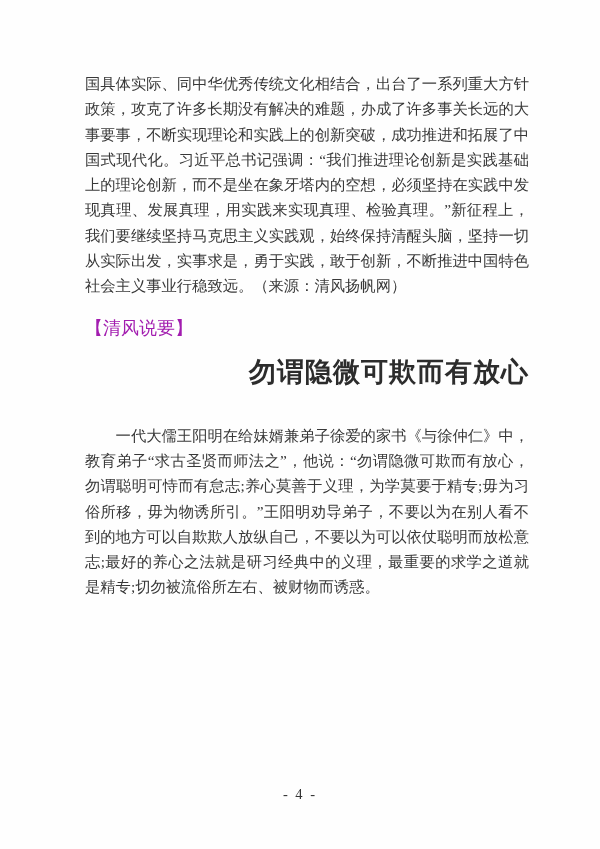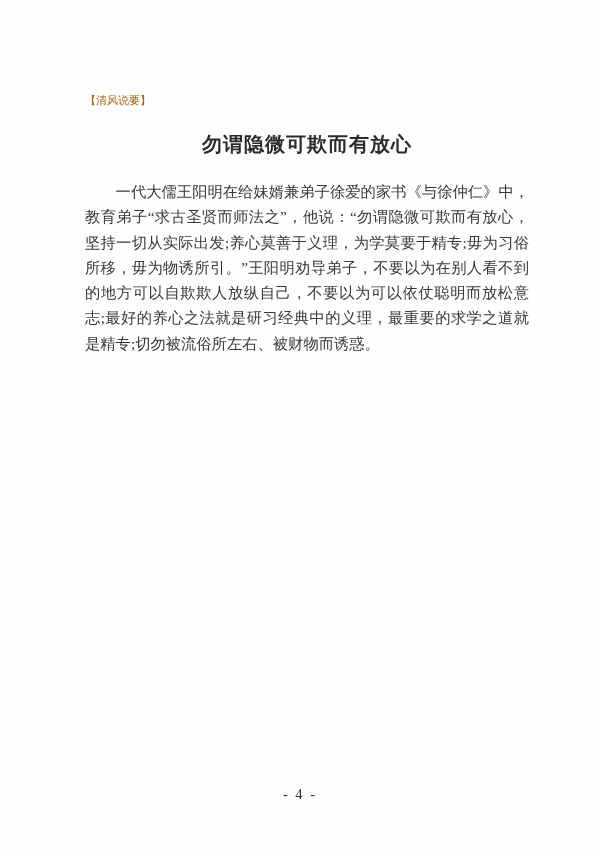--- a/index.html
+++ b/index.html
@@ -28,50 +28,51 @@
     text-align: justify;
     text-justify: inter-ideograph;
     word-break: break-all;
     color: #383838;
   }
   .indent {
     text-indent: 2em;
   }
   .section-heading {
     margin: 17px 0 0 0;
-    font-size: 11px;
+    font-size: 18px;
     line-height: 25px;
-    color: #a16207;
+    color: #a21caf;
   }
   .article-title {
-    margin: 16px 0 20px 0;
-    font-size: 20px;
+    margin: 16px 0 36px 0;
+    font-size: 27px;
     line-height: 30px;
-    text-align: center;
+    text-align: right;
     font-weight: bold;
     letter-spacing: 1px;
     color: #2c2c2c;
   }
   .page-number {
     position: absolute;
     top: 786px;
     left: 0;
     width: 600px;
     text-align: center;
     font-size: 14.5px;
     letter-spacing: 2px;
     color: #333333;
   }
 </style>
 </head>
 <body>
 
 <div class="page">
+  <p class="par">国具体实际、同中华优秀传统文化相结合，出台了一系列重大方针政策，攻克了许多长期没有解决的难题，办成了许多事关长远的大事要事，不断实现理论和实践上的创新突破，成功推进和拓展了中国式现代化。习近平总书记强调：“我们推进理论创新是实践基础上的理论创新，而不是坐在象牙塔内的空想，必须坚持在实践中发现真理、发展真理，用实践来实现真理、检验真理。”新征程上，我们要继续坚持马克思主义实践观，始终保持清醒头脑，坚持一切从实际出发，实事求是，勇于实践，敢于创新，不断推进中国特色社会主义事业行稳致远。（来源：清风扬帆网）</p>
 
   <p class="section-heading">【清风说要】</p>
 
   <h1 class="article-title">勿谓隐微可欺而有放心</h1>
 
-  <p class="par indent">一代大儒王阳明在给妹婿兼弟子徐爱的家书《与徐仲仁》中，教育弟子“求古圣贤而师法之”，他说：“勿谓隐微可欺而有放心，坚持一切从实际出发;养心莫善于义理，为学莫要于精专;毋为习俗所移，毋为物诱所引。”王阳明劝导弟子，不要以为在别人看不到的地方可以自欺欺人放纵自己，不要以为可以依仗聪明而放松意志;最好的养心之法就是研习经典中的义理，最重要的求学之道就是精专;切勿被流俗所左右、被财物而诱惑。</p>
+  <p class="par indent">一代大儒王阳明在给妹婿兼弟子徐爱的家书《与徐仲仁》中，教育弟子“求古圣贤而师法之”，他说：“勿谓隐微可欺而有放心，勿谓聪明可恃而有怠志;养心莫善于义理，为学莫要于精专;毋为习俗所移，毋为物诱所引。”王阳明劝导弟子，不要以为在别人看不到的地方可以自欺欺人放纵自己，不要以为可以依仗聪明而放松意志;最好的养心之法就是研习经典中的义理，最重要的求学之道就是精专;切勿被流俗所左右、被财物而诱惑。</p>
 
 </div>
 
 <div class="page-number">- 4 -</div>
 
 </body></html>

